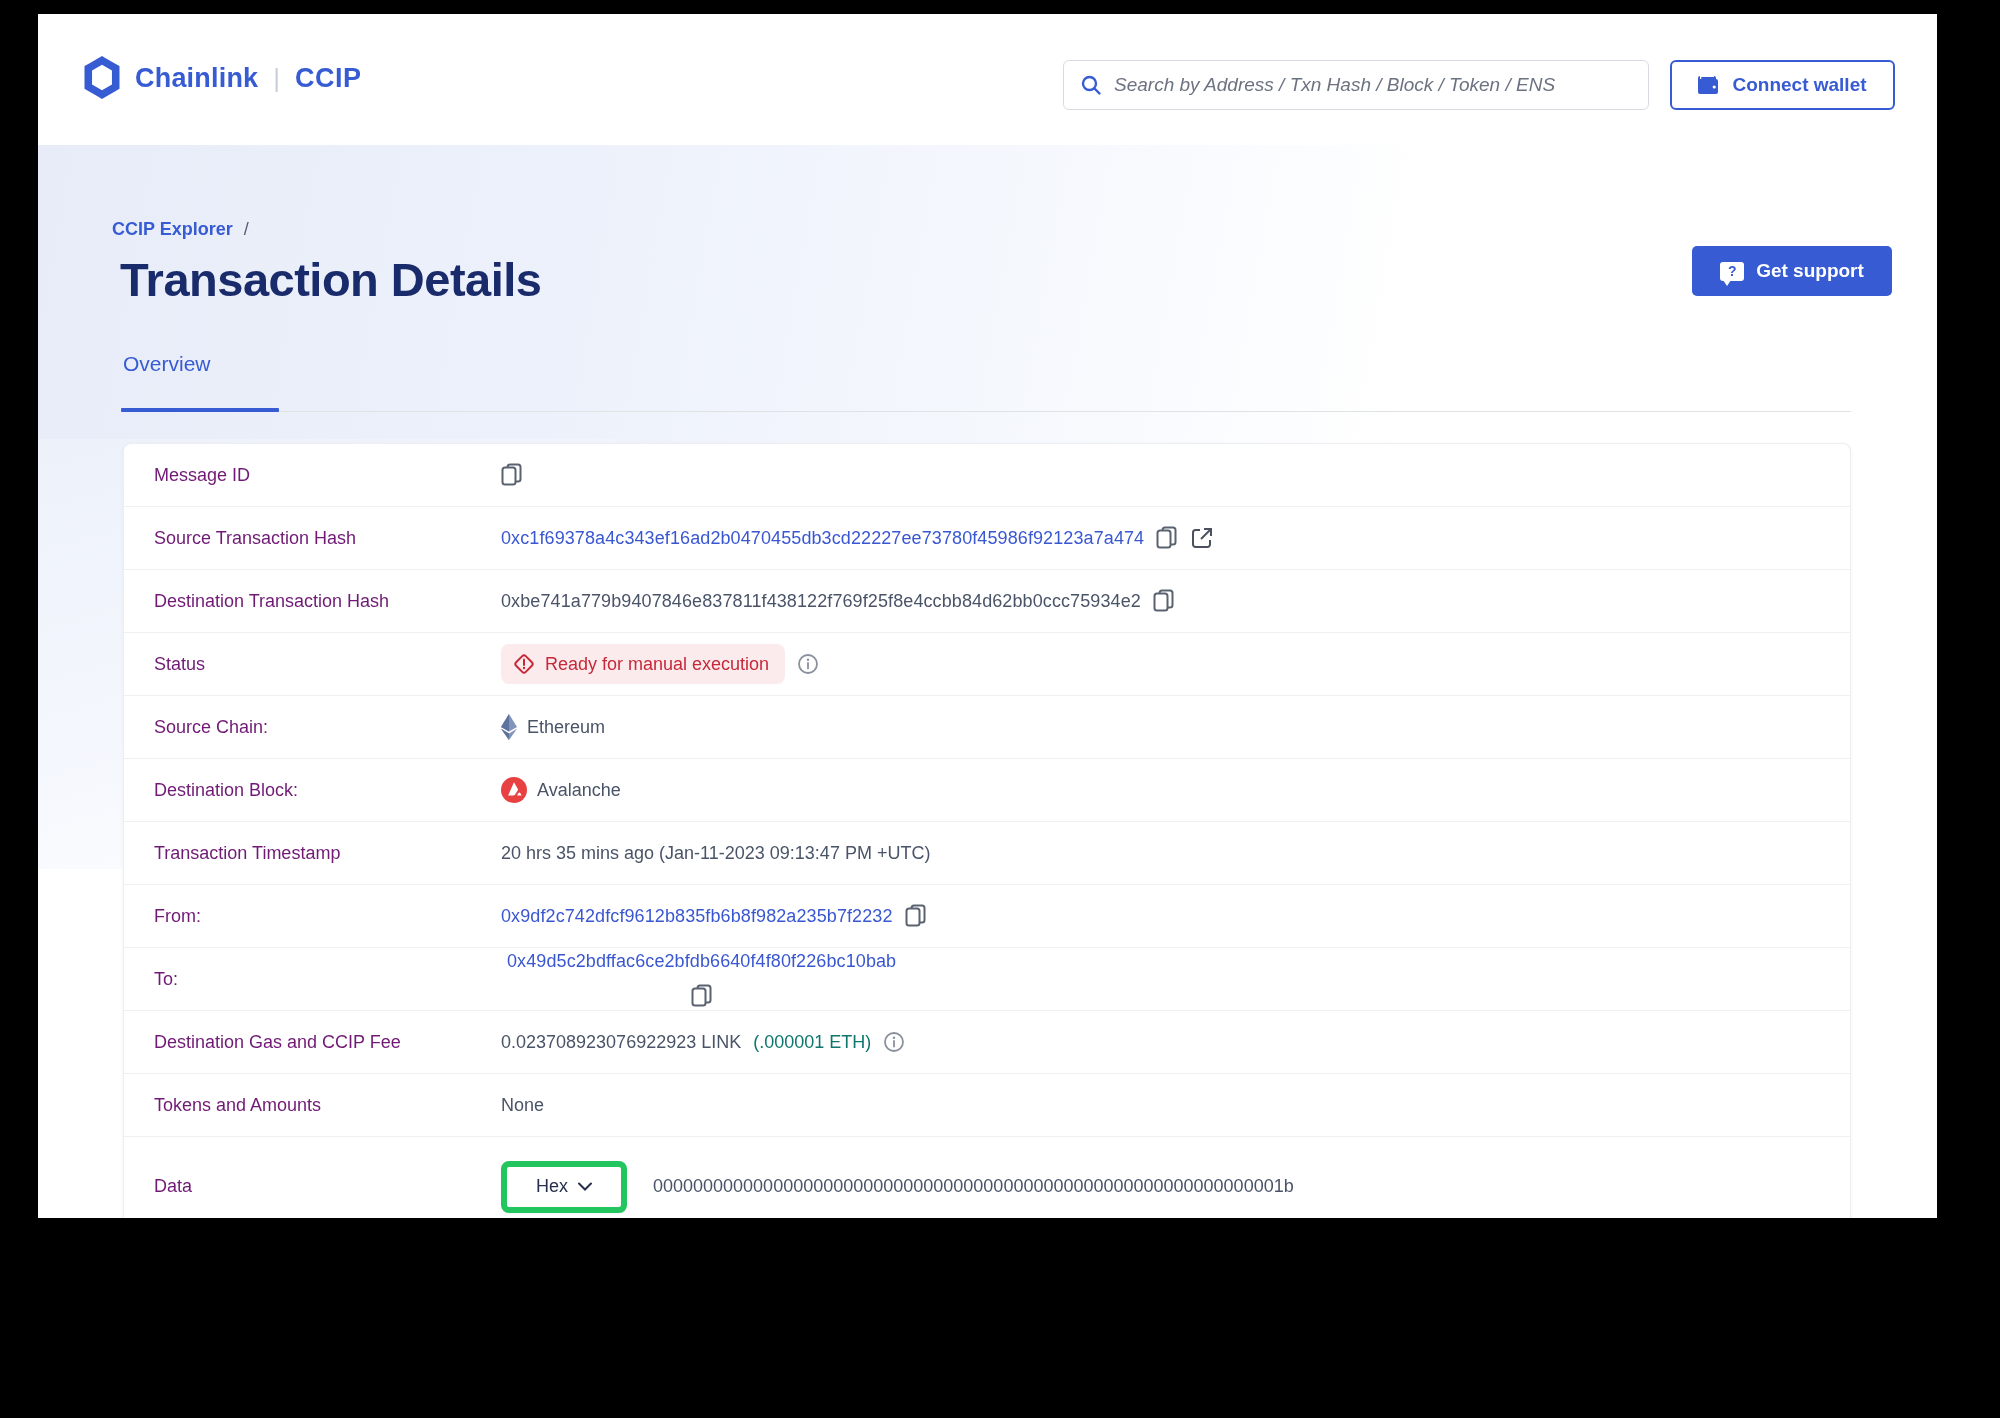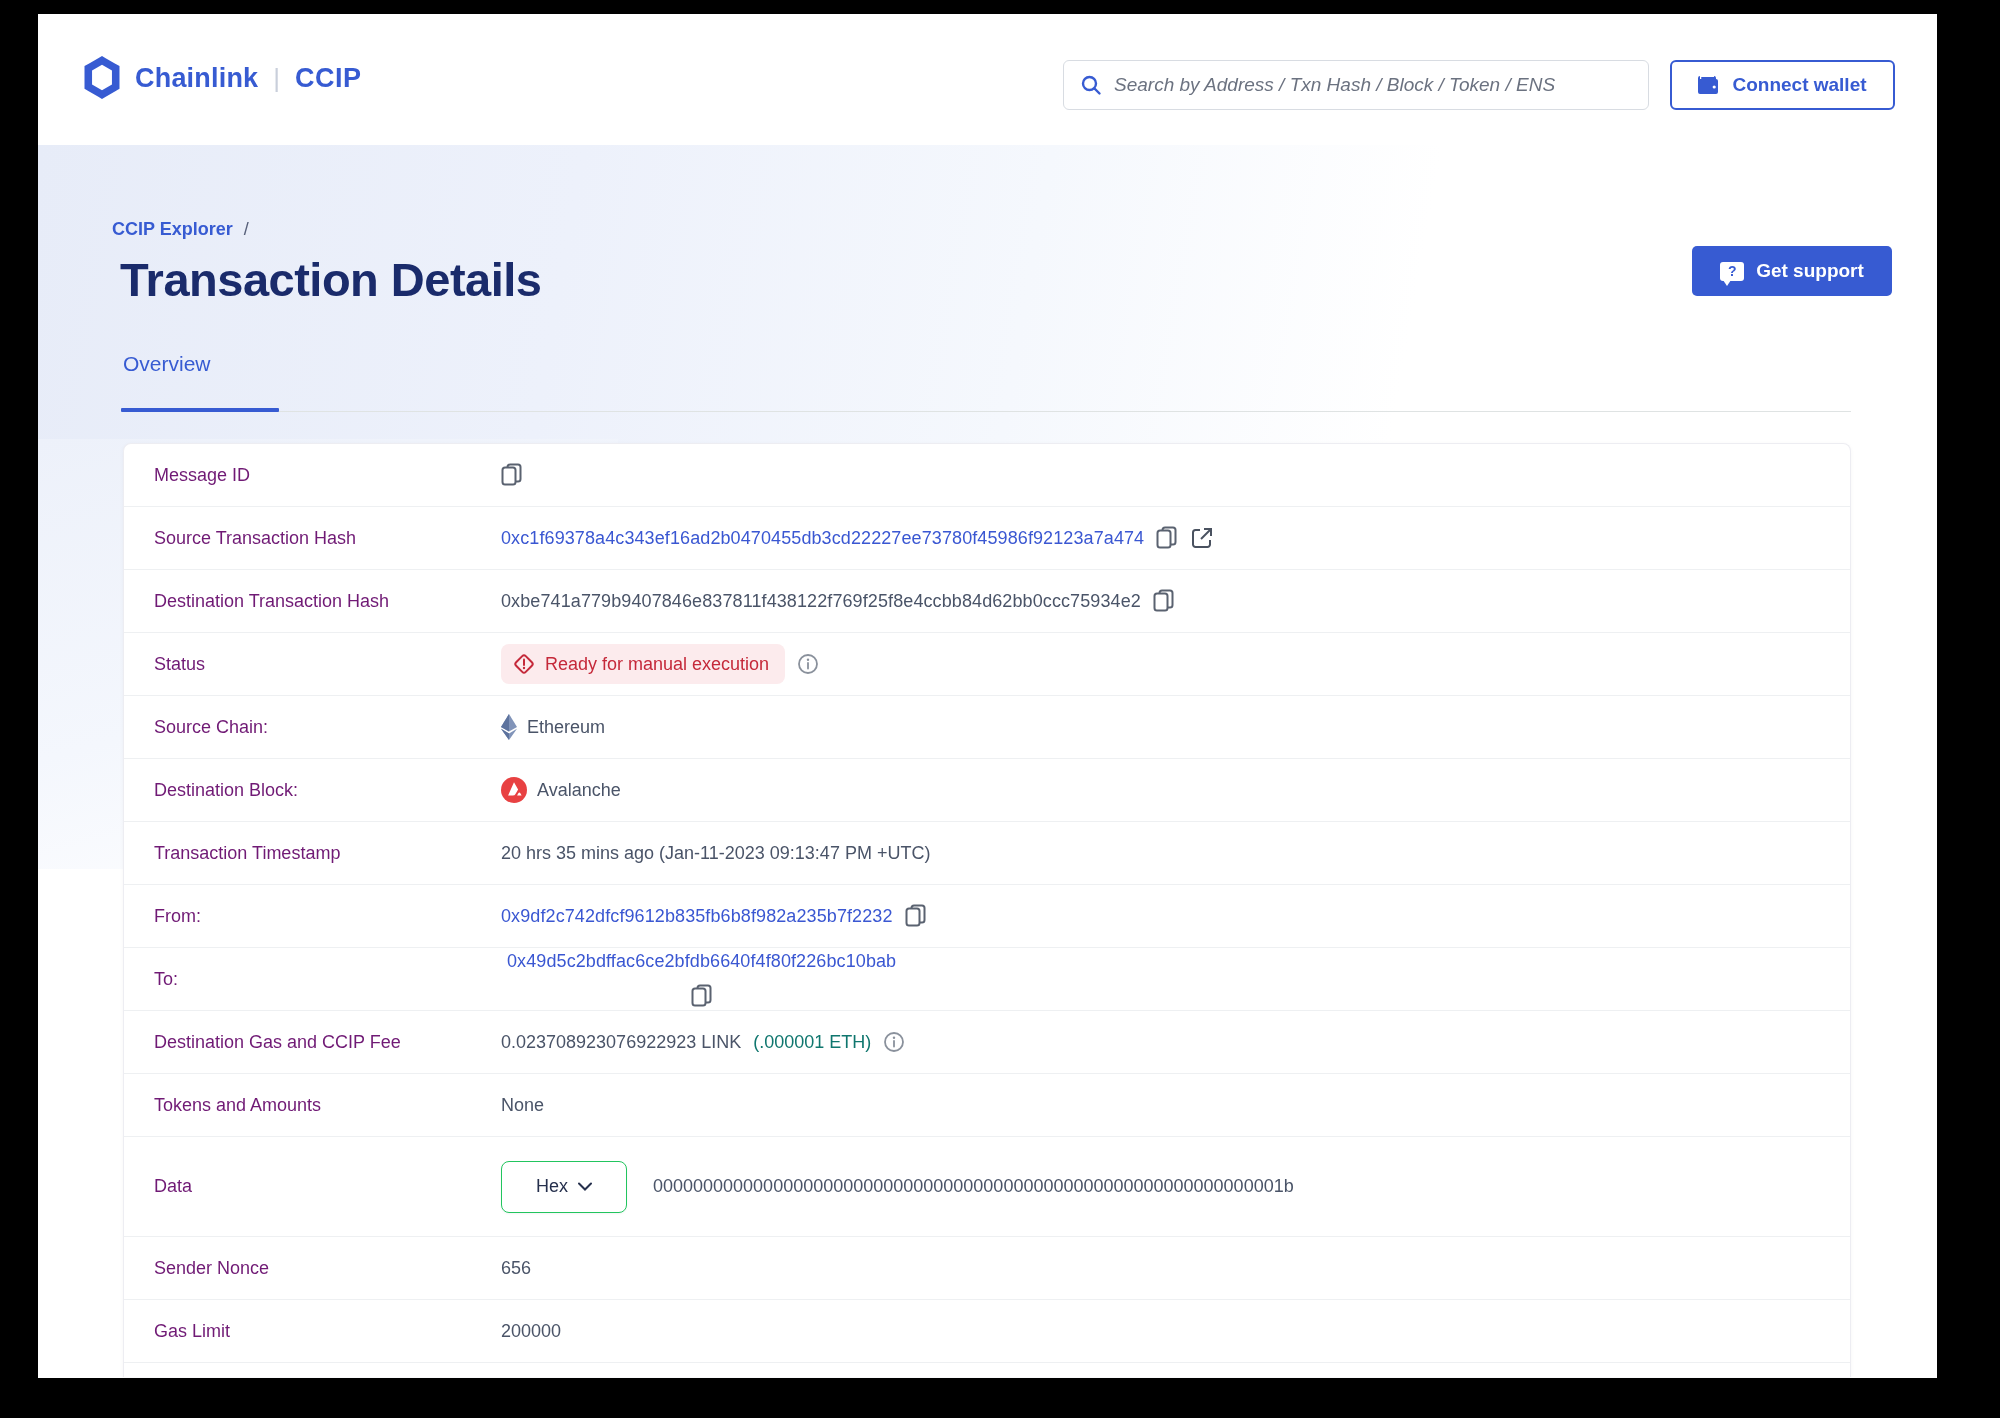--- a/index.html
+++ b/index.html
@@ -1,17 +1,17 @@
 <!DOCTYPE html>
 <html><head>
 <meta charset="utf-8">
 <style>
   * { margin:0; padding:0; box-sizing:border-box; }
   html,body { width:2000px; height:1418px; background:#000; font-family:"Liberation Sans", sans-serif; }
-  .page { position:absolute; left:38px; top:14px; width:1899px; height:1364px; background:#fff; overflow:hidden; }
+  .page { position:absolute; left:38px; top:14px; width:1899px; height:1204px; background:#fff; overflow:hidden; }
 
   
   .hero-wash { position:absolute; top:131px; left:0; width:100%; height:300px;
     background:linear-gradient(100deg,#e7ecf8 0%,#edf1fb 28%,#f5f8fd 52%,#ffffff 72%); }
   .hero-wash-left { position:absolute; top:425px; left:0; width:580px; height:430px;
     background:linear-gradient(165deg,#edf1fa 0%,#f4f7fd 55%,#ffffff 100%); }
 
   
   .header { position:absolute; left:0; top:0; width:100%; height:131px; background:#fff; }
   .logo-wrap { position:absolute; left:44px; top:42px; display:flex; align-items:center; gap:13px; }
@@ -63,21 +63,21 @@
   .icon-btn { background:none; border:none; cursor:pointer; display:flex; align-items:center; padding:0; }
 
   .status-badge { display:flex; align-items:center; gap:10px; background:#fcebed; color:#c5293a;
     font-size:18px; font-weight:500; padding:9px 16px 9px 12px; border-radius:8px; }
 
   .chain { display:flex; align-items:center; gap:10px; color:#4a5468; }
 
   .fee-secondary { color:#0f766e; }
 
   .hex-select { display:flex; align-items:center; justify-content:center; gap:10px; width:126px; height:52px;
-    border:1px solid #22c55e; border-radius:8px; background:#fff; font-size:18px; color:#26304d; font-weight:500;
+    border:6px solid #22c55e; border-radius:8px; background:#fff; font-size:18px; color:#26304d; font-weight:500;
     box-shadow:0 1px 2px rgba(20,30,60,.05); cursor:pointer; }
   .data-hex { margin-left:14px; font-size:18px; color:#4a5468; }
 
   .partial-row { height:14px; }
 
   svg { display:block; }
 </style>
 </head>
 <body>
 

